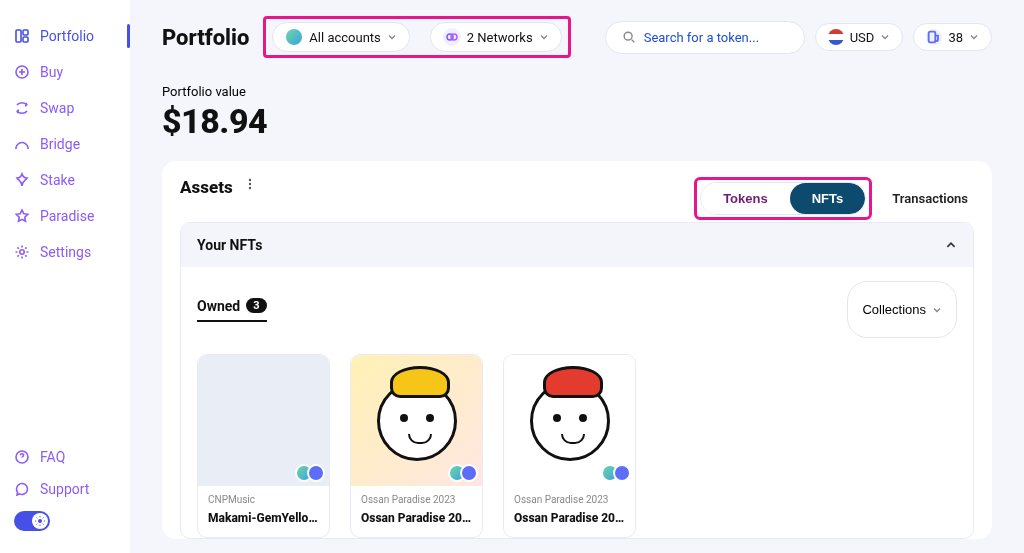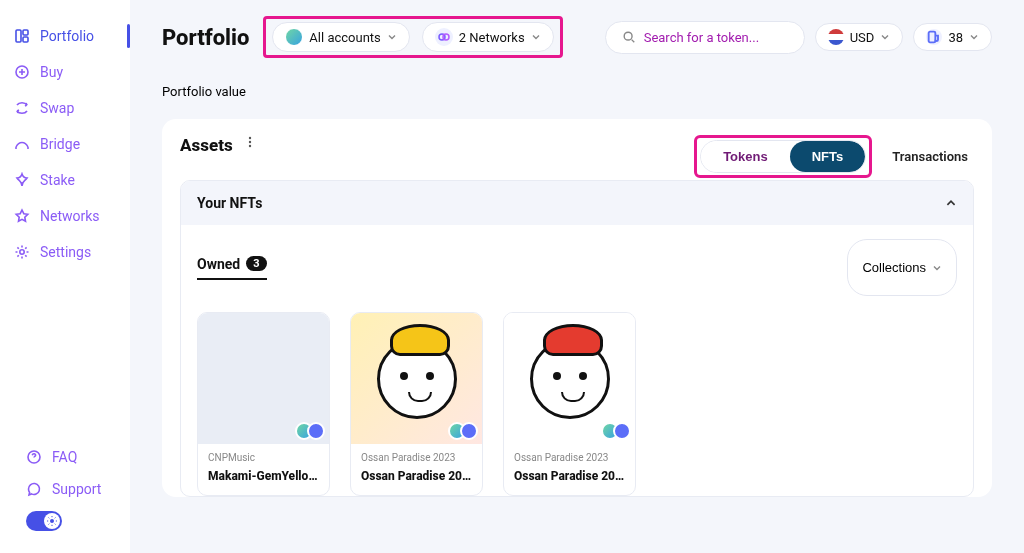--- a/index.html
+++ b/index.html
@@ -37,21 +37,21 @@
   }
   .side-item.active::after {
     content: "";
     position: absolute;
     right: 0; top: 6px; bottom: 6px;
     width: 3px;
     background: #4650e6;
     border-radius: 2px;
   }
   .side-item .icon { width: 16px; height: 16px; display:flex; align-items:center; justify-content:center; color:inherit;}
-  .side-bottom { padding: 0 0 4px 12px; }
+  .side-bottom { padding: 0 0 4px 0; }
   .side-bottom .side-item { padding: 8px 14px; }
   .toggle {
     margin: 6px 14px;
     width: 36px; height: 20px; border-radius: 10px;
     background: #4650e6;
     position: relative;
     cursor: pointer;
   }
   .toggle .knob {
     position: absolute; right: 2px; top: 2px;
@@ -70,39 +70,39 @@
     border: 1px solid #e3e6f0;
     border-radius: 20px;
     padding: 5px 12px;
     font-size: 13px;
     cursor: pointer;
   }
   .hl {
     border: 3px solid #e6178e;
     padding: 3px 6px;
     border-radius: 4px;
-    display:flex; gap:12px;
+    display:flex; gap:20px;
   }
   .avatar-dot {
     width:18px; height:18px; border-radius:50%;
     background: linear-gradient(135deg,#6fd6a5,#38a3e0);
     border:1px solid #fff;
   }
   .net-dot {
     width:18px; height:18px; border-radius:50%;
     background:#eef0ff;
     display:flex; align-items:center; justify-content:center;
   }
   .net-dot svg{width:12px;height:12px;}
   .spacer { flex:1; }
   .search {
     display:flex; align-items:center; gap:8px;
     background:#fff; border:1px solid #e3e6f0;
     border-radius: 22px; padding: 8px 16px; width: 200px;
-    color:#a21caf; font-size:13px;
+    color:#1d4ed8; font-size:13px;
   }
   .usd-pill .flag {
     width:16px;height:16px;border-radius:50%;
     background: linear-gradient(180deg,#cf3b3b 0 33%,#fff 33% 66%,#3b57cf 66% 100%);
   }
   .gas-pill .gas-dot{
     width:16px;height:16px;border-radius:50%;
     background:#eef0ff;display:flex;align-items:center;justify-content:center;
   }
   .chev { color:#888; }
@@ -243,21 +243,21 @@
             </svg>
         </span>
         <span>Stake</span>
       </div>
       <div class="side-item">
         <span class="icon">
           <svg viewBox="0 0 16 16" fill="none" stroke="currentColor" stroke-width="1.6">
               <path d="M8 2l1.8 3.7 4 .6-3 2.9.7 4L8 11.3 4.5 13.2l.7-4-3-2.9 4-.6z"></path>
             </svg>
         </span>
-        <span>Networks</span>
+        <span>Paradise</span>
       </div>
       <div class="side-item">
         <span class="icon">
           <svg viewBox="0 0 16 16" fill="none" stroke="currentColor" stroke-width="1.6">
               <circle cx="8" cy="8" r="2.2"></circle>
               <path d="M8 1.5v2M8 12.5v2M14.5 8h-2M3.5 8h-2M12.6 3.4l-1.4 1.4M4.8 11.2l-1.4 1.4M12.6 12.6l-1.4-1.4M4.8 4.8L3.4 3.4"></path>
             </svg>
         </span>
         <span>Settings</span>
       </div>
@@ -355,20 +355,21 @@
         <span>38</span>
         <span class="chev">
             <svg viewBox="0 0 10 10">
               <path d="M2 3.5l3 3 3-3" fill="none" stroke="currentColor" stroke-width="1.4"></path>
             </svg>
           </span>
       </div>
     </div>
 
     <div class="pv-label">Portfolio value</div>
+    <div class="pv-value">$18.94</div>
 
     <section class="panel">
       <div class="panel-head">
         <div class="panel-title">Assets</div>
         <span class="dots-icon">
           <svg viewBox="0 0 14 14" fill="currentColor">
               <circle cx="7" cy="3" r="1.2"></circle>
               <circle cx="7" cy="7" r="1.2"></circle>
               <circle cx="7" cy="11" r="1.2"></circle>
             </svg>

